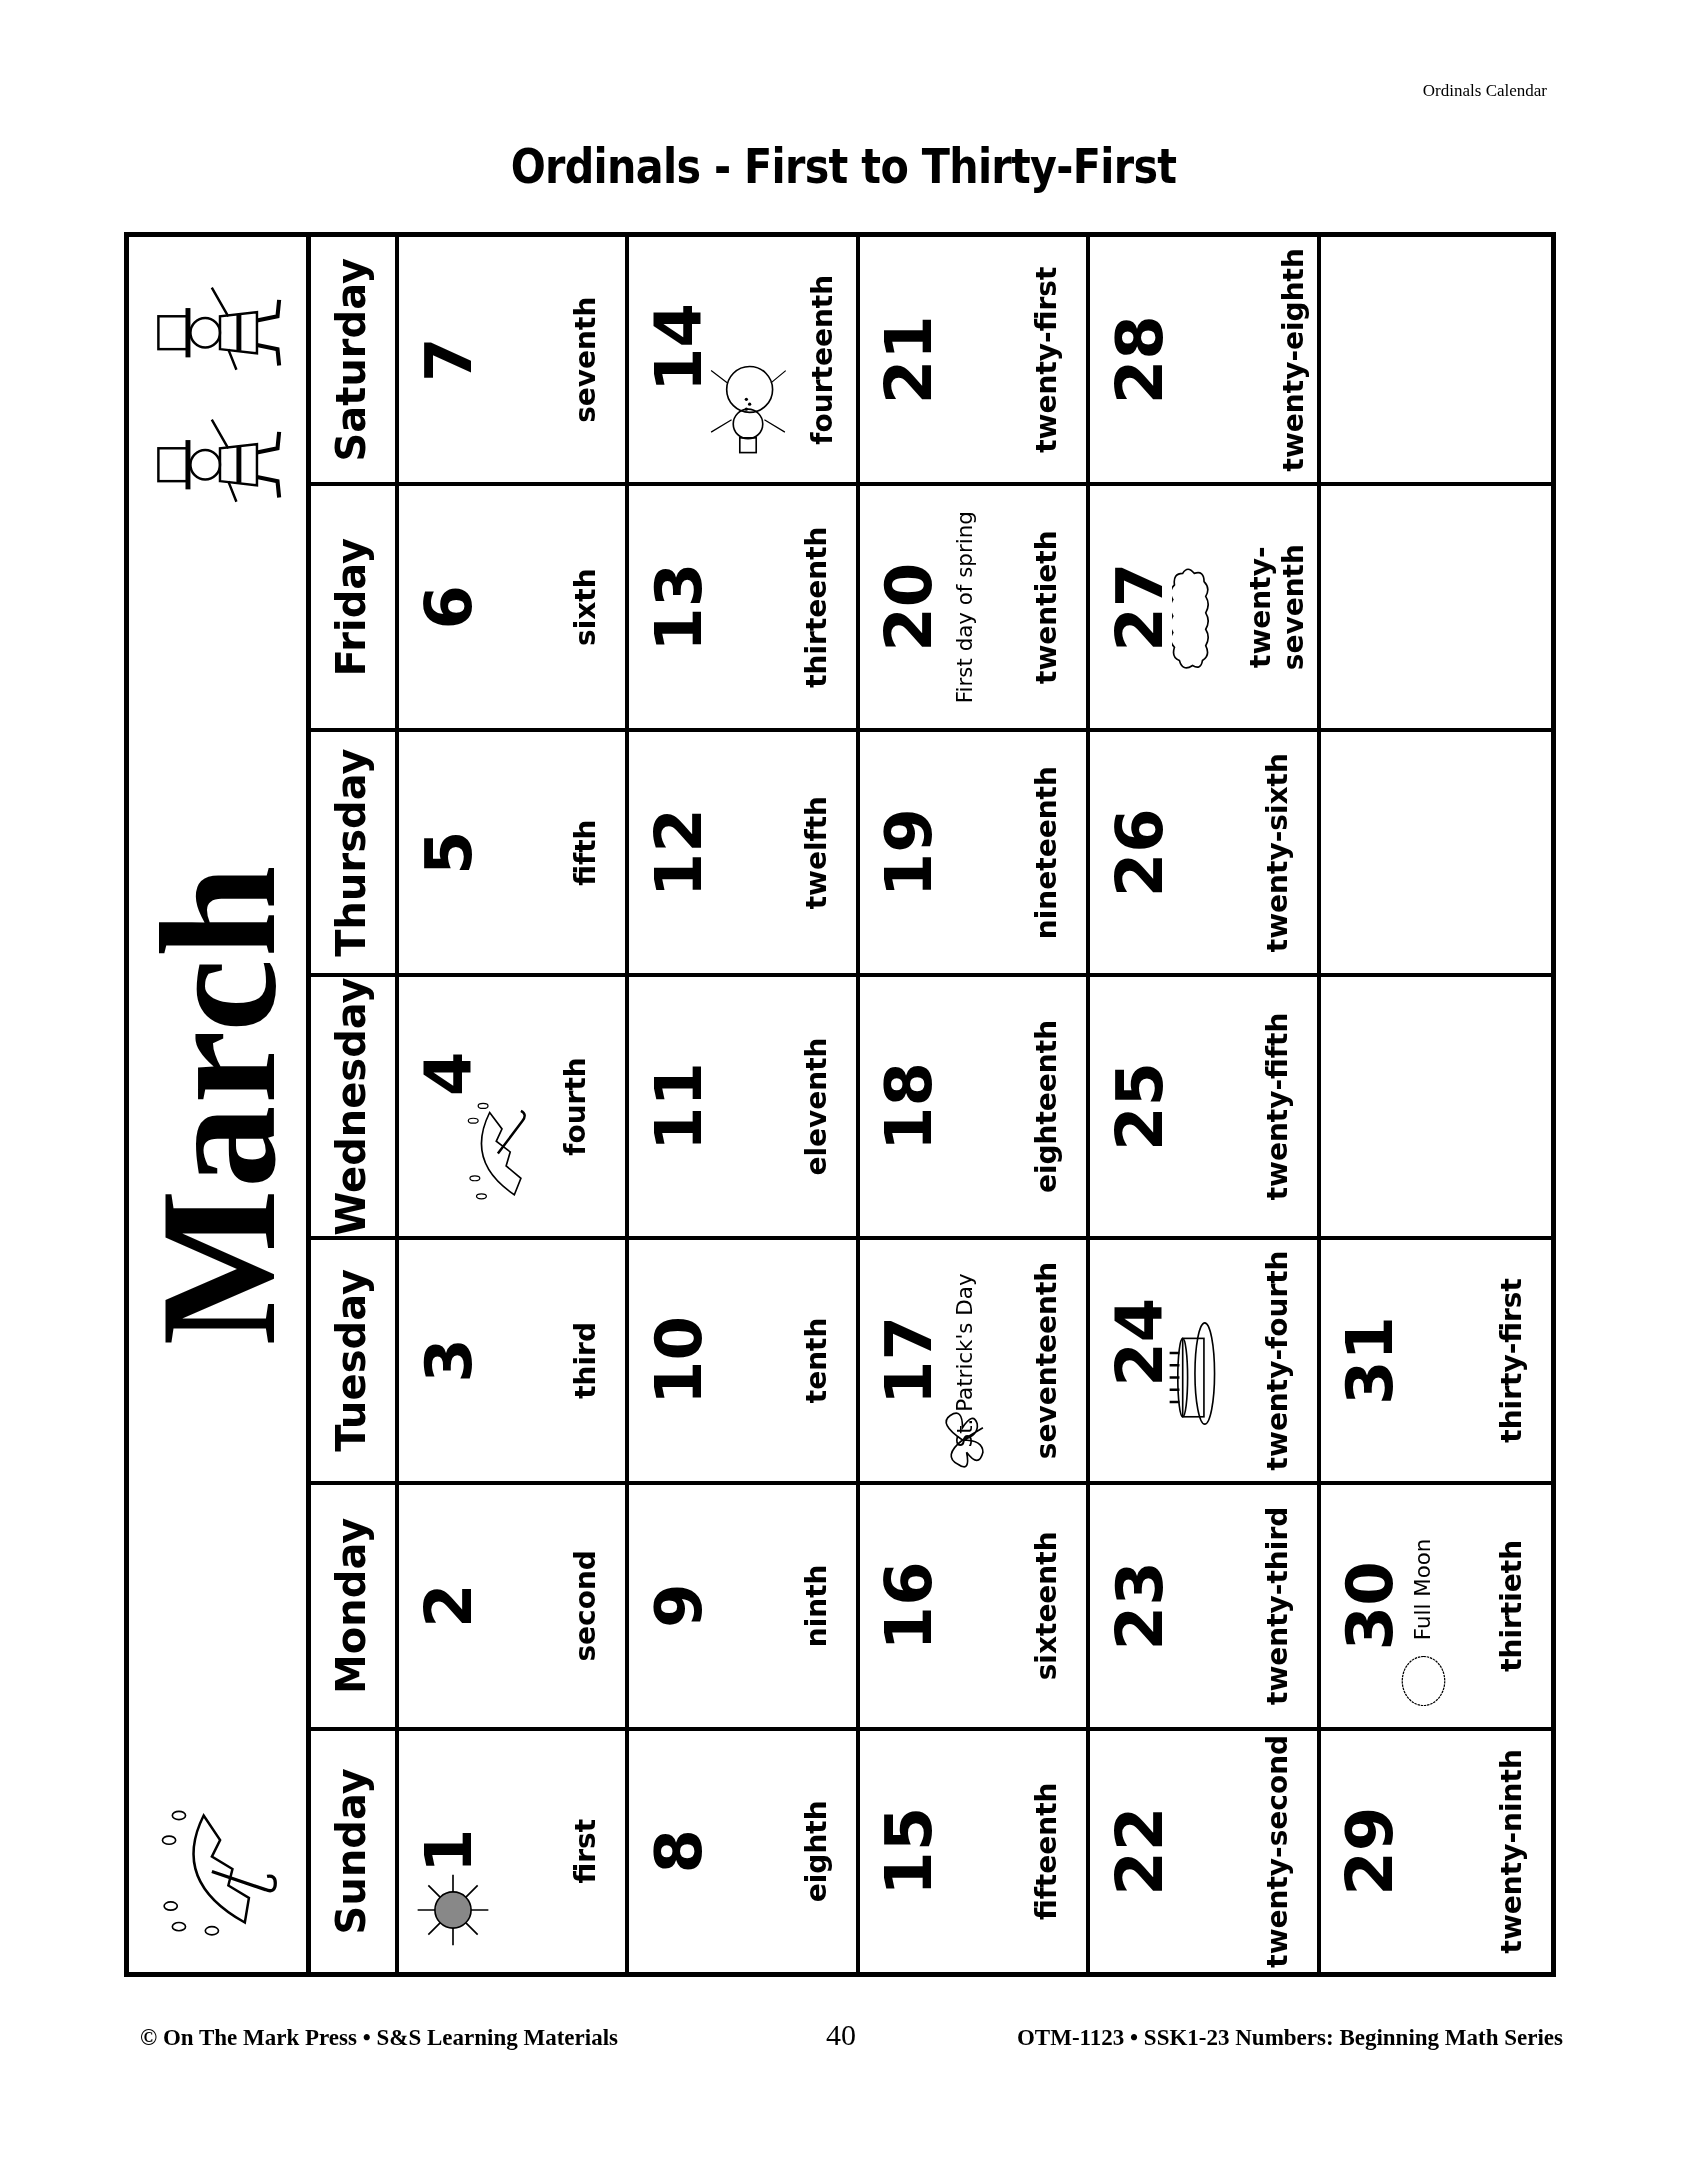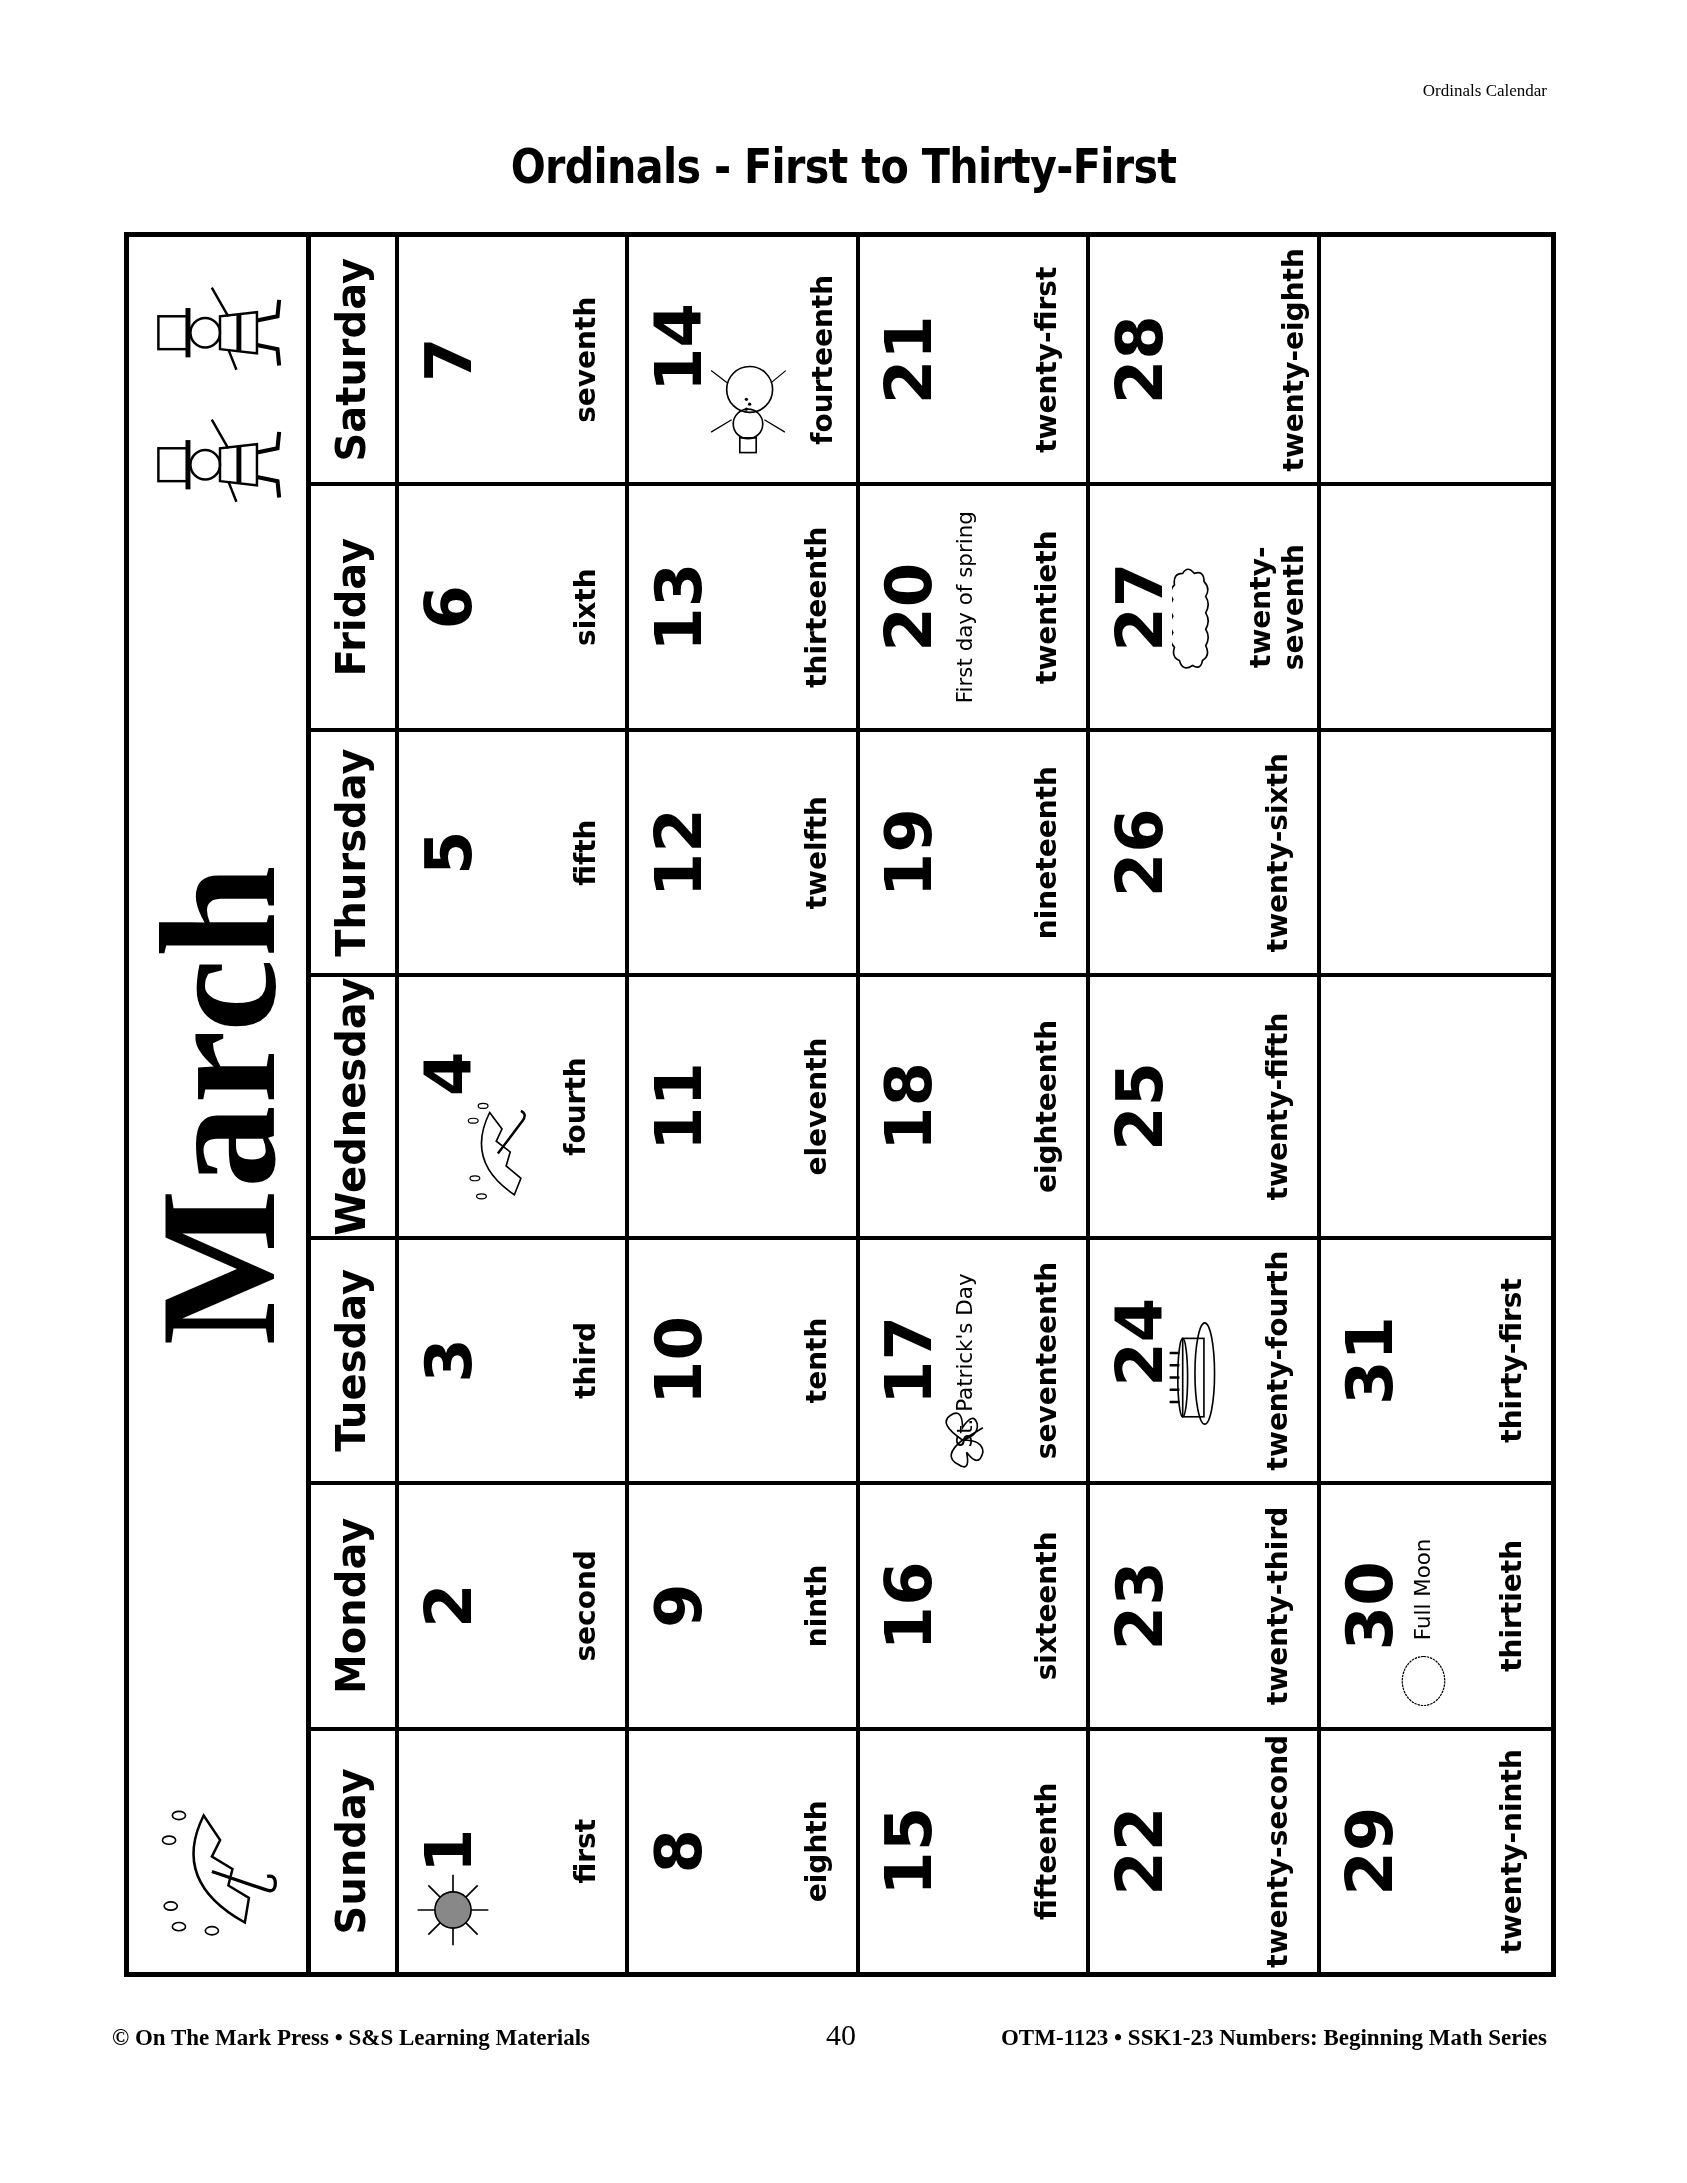--- a/index.html
+++ b/index.html
@@ -15,23 +15,23 @@
           grid-template-columns: repeat(7, 1fr); grid-template-rows: 93px repeat(5, 1fr); }
   .dayhead { border-right:4.1px solid #000; border-bottom:4.1px solid #000; display:flex; align-items:center; justify-content:center; font-weight:bold; font-size:40px; font-family:"DejaVu Sans", sans-serif; }
   .cell { border-right:4.1px solid #000; border-bottom:4.1px solid #000; position:relative; }
   .grid > :nth-child(7n) { border-right:none; }
   .grid > :nth-last-child(-n+7) { border-bottom:none; }
   .num { position:absolute; left:0; right:0; top:16.5px; text-align:center; font-family:"DejaVu Sans", sans-serif; font-weight:bold; font-size:64px; line-height:66px; }
   .ord { position:absolute; left:0; right:0; bottom:23px; text-align:center; font-family:"DejaVu Sans", sans-serif; font-weight:bold; font-size:28px; }
   .note { position:absolute; left:0; right:0; top:105px; text-align:center; font-size:21.4px; font-family:"DejaVu Sans", sans-serif; font-weight:normal; }
   .icon { position:absolute; }
   .footer { position:absolute; top:2025px; font-family:"Liberation Serif", serif; font-weight:bold; font-size:23px; }
-  .footer-left { left:112px; }
+  .footer-left { left:140px; }
   .footer-page { left:826px; font-weight:normal; font-size:30px; top:2018px; }
-  .footer-right { right:140px; }
+  .footer-right { right:124px; }
 </style>
 </head>
 <body>
 
 <div class="section-label">Ordinals Calendar</div>
 <div class="page-title">Ordinals - First to Thirty-First</div>
 
 <div class="cal-wrap">
   <div class="cal">
     <div class="month-band">

